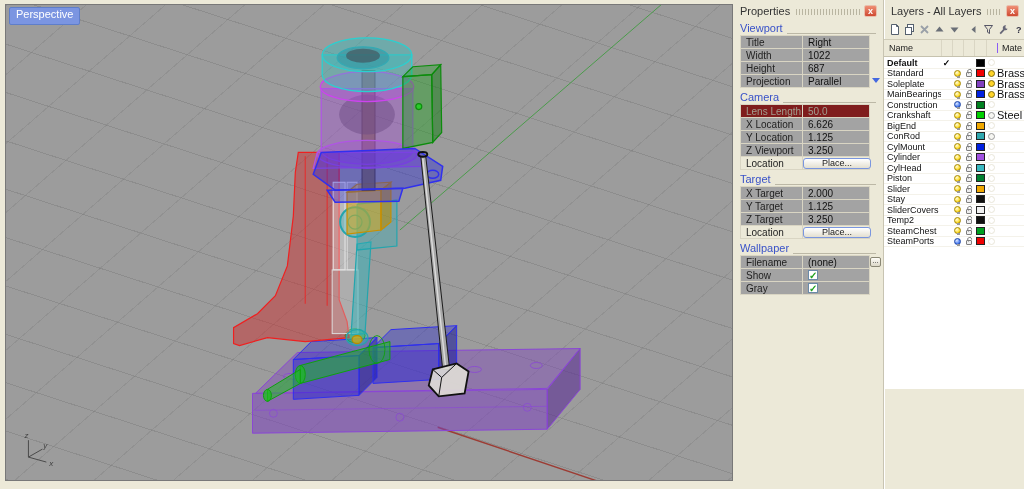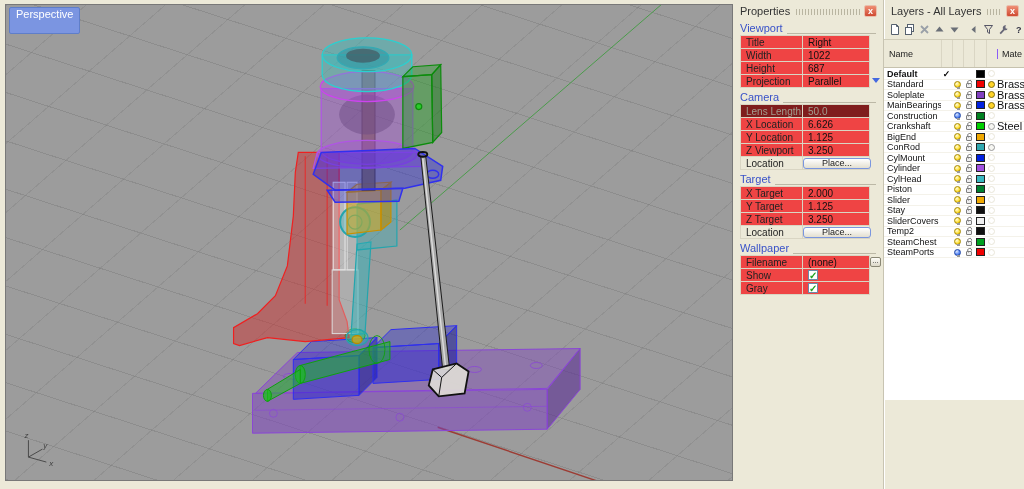--- a/index.html
+++ b/index.html
@@ -8,42 +8,42 @@
 
   
   .viewport { position:absolute; left:5px; top:4px; width:728px; height:477px;
     background-color:#9c9c9c;
     background-image:
       repeating-linear-gradient(18deg,  rgba(116,116,116,.38) 0 1px, transparent 1px 46px),
       repeating-linear-gradient(139deg, rgba(116,116,116,.28) 0 1px, transparent 1px 52px);
     border:1px solid #787878; }
   .vp-label { position:absolute; left:3px; top:2px; z-index:5;
     background:#7b95e1; border:1px solid #5f7ec9; border-radius:2px;
-    color:#fff; font-size:11px; padding:0 6px 13px; }
+    color:#fff; font-size:11px; padding:0 6px 4px; }
   .model-svg { position:absolute; inset:0; width:100%; height:100%; }
 
   
   .panel { position:absolute; top:0; height:489px; background:#ece9d8; overflow:hidden; }
   .props  { left:733px; width:149px; }
   .layers { left:884px; width:140px; box-shadow: inset 1px 0 0 #ffffff, -1px 0 0 #c8c4b2; }
   .titlebar { display:flex; align-items:center; height:16px; margin:3px 5px 1px 7px; }
   .titlebar .t { font-size:11px; color:#333; white-space:nowrap; }
   .grip { flex:1; height:6px; margin:2px 4px 0 6px;
     background-image:repeating-linear-gradient(90deg,#b9b5a1 0 1px,transparent 1px 3px); }
   .closebtn { width:13px; height:12px; flex:0 0 13px; border:1px solid #eac0ae; border-radius:2px;
     background:linear-gradient(#ef8f75,#cf4a32); color:#fff; font-size:9px; font-weight:bold;
     line-height:10px; text-align:center; cursor:pointer; }
 
   
   .section-head { display:flex; align-items:flex-end; margin:3px 6px 1px 7px; }
   .section-head .st { color:#3952c8; font-size:11px; white-space:nowrap; }
   .section-head .rule { flex:1; height:1px; background:#bcb8a6; margin-left:4px; margin-top:3px; }
   .prop-table { margin:1px 12px 2px 7px; border-top:1px solid #d9d5c3; }
   .prop-row { position:relative; display:grid; grid-template-columns:62px 1fr; height:13px;
-    border:1px solid #d9d5c3; border-top:0; background:#ef4444; font-size:10px; line-height:11px; }
+    border:1px solid #d9d5c3; border-top:0; background:#a3a3a3; font-size:10px; line-height:11px; }
   .prop-row .lbl { padding:1px 0 0 5px; color:#222; border-right:1px solid #d9d5c3;
     overflow:hidden; white-space:nowrap; }
   .prop-row .val { padding:1px 0 0 5px; color:#111; overflow:hidden; white-space:nowrap; }
   .prop-row.disabled { background:#7f1d1d; }
   .prop-row.disabled .lbl, .prop-row.disabled .val { color:#a29e90; }
   .prop-row.btnrow { background:transparent; border-color:#d9d5c3; }
   .prop-row .btncell { display:flex; justify-content:flex-end; align-items:center; padding-right:1px; }
   .place-btn { width:68px; height:11px; font-size:9px; line-height:8px; color:#222;
     border:1px solid #7a96df; border-radius:3px; background:linear-gradient(#ffffff,#e3dfd0);
     font-family:"Liberation Sans",sans-serif; cursor:pointer; }
@@ -54,21 +54,21 @@
     border:1px solid #8a8775; border-radius:2px; background:linear-gradient(#fdfcf7,#dcd8c8);
     font-size:8px; line-height:5px; text-align:center; color:#333; cursor:pointer; }
   .checkbox { display:inline-block; width:10px; height:10px; margin-top:0px;
     border:1px solid #6a8aa8; background:#fff; color:#1fa11f; font-size:10px;
     line-height:9px; text-align:center; font-weight:bold; cursor:pointer; }
 
   
   .ltoolbar { display:flex; align-items:center; gap:4px; padding:2px 4px 2px 5px; height:18px; }
   .tb-ic { width:14px; height:13px; display:inline-flex; align-items:center; justify-content:center; cursor:pointer; }
   .tb-ic.spacer { flex:1; cursor:default; }
-  .lheader { display:flex; align-items:center; height:29px; margin:1px 0 0 0;
+  .lheader { display:flex; align-items:center; height:18px; margin:1px 0 0 0;
     background:#ece9d8; border-top:1px solid #d0ccb8; border-bottom:1px solid #c6c2ae;
     font-size:9px; color:#222; }
   .lheader .hname { flex:1; padding-left:5px; }
   .lheader .hc { width:11px; height:100%; border-left:1px solid #dad6c4; }
   .lheader .hc.w12 { width:12px; }
   .lheader .hmat { width:27px; border-left:1px solid #8b5cf6; padding-left:4px; overflow:hidden; white-space:nowrap; }
   .layer-list { background:#fff; height:332px; border-top:1px solid #fff; }
   .layer-row { display:flex; align-items:center; height:10.5px; padding-left:3px;
     border-bottom:1px solid #f4f2ea; font-size:9px; line-height:10px; color:#111; cursor:default; }
   .layer-row .nm { flex:1; overflow:hidden; white-space:nowrap; }

